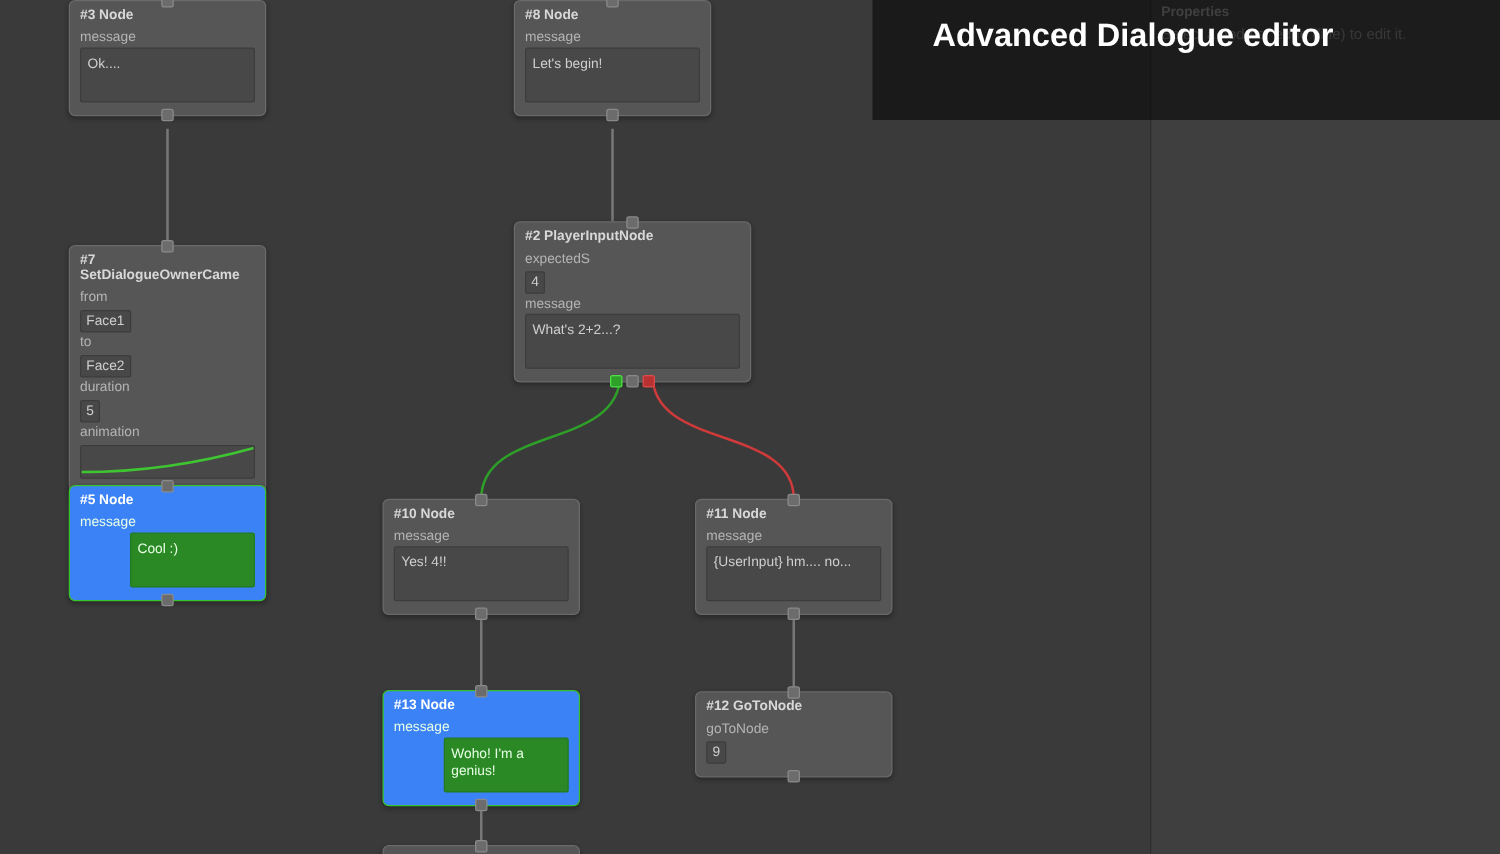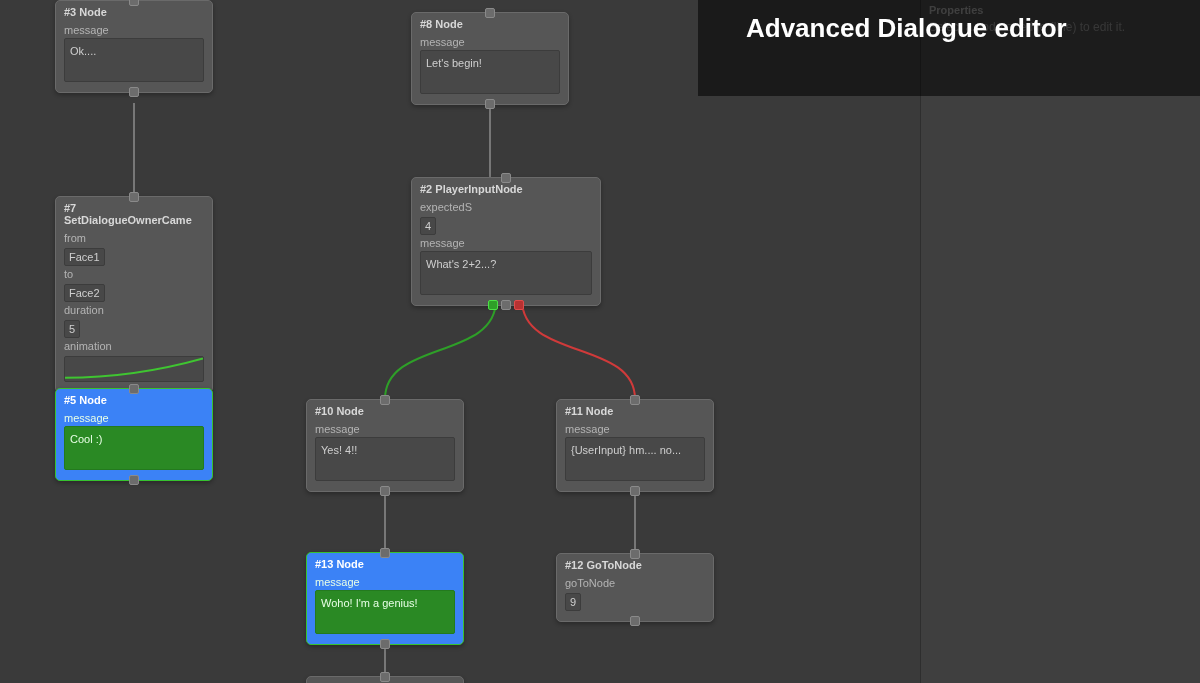--- a/index.html
+++ b/index.html
@@ -11,21 +11,21 @@
   .node { position: absolute; background: #565656; border: 1px solid #6a6a6a; border-radius: 5px; box-shadow: 0 2px 4px rgba(0,0,0,0.3); }
   .node.green { background: #3b82f6; border-color: #37c22f; }
   .node .title { padding: 5px 19px 4px 8px; font-weight: bold; color: #d8d8d8; font-size: 11px; }
   .node.green .title { color: #fff; }
   .node .body { padding: 2px 8px 10px 8px; display: flex; flex-direction: column; gap: 2px; }
   .node .row { display: flex; align-items: flex-start; gap: 4px; flex-direction: column; }
   .node .lbl { color: #b4b4b4; font-size: 11px; min-width: 54px; }
   .node.green .lbl { color: #e8ffe6; }
   .node .fld { flex: 1; background: #484848; border: 1px solid #3c3c3c; border-radius: 2px; height: 16px; padding: 1px 4px; color: #cfcfcf; font-size: 11px; line-height: 14px; }
   .node .fldbig { background: #484848; border: 1px solid #3c3c3c; border-radius: 2px; min-height: 44px; padding: 5px 5px; color: #cfcfcf; font-size: 11px; line-height: 14px; }
-  .node.green .fld, .node.green .fldbig { background: #2a8924; border-color: #237a1e; color: #e8ffe6; }
+  .node.green .fld, .node.green .fldbig { background: #2a8924; border-color: #237a1e; color: #e8ffe6; margin-left: 40px; }
   .node .animcurve { flex:1; height: 16px; background: #484848; border: 1px solid #3c3c3c; border-radius: 2px; position: relative; overflow: hidden; }
   .node .animcurve svg { width: 100%; height: 100%; }
   
   .port { position: absolute; width: 10px; height: 10px; background: #6c6c6c; border: 1px solid #8a8a8a; border-radius: 2px; }
   .port.top { top: -5px; left: 50%; transform: translateX(-50%); }
   .port.bot { bottom: -5px; left: 50%; transform: translateX(-50%); }
   .port.g { background: #2e9f28; border-color:#4be045; }
   .port.r { background: #b83232; border-color:#e04b4b; }
   
   .titlebar { position: absolute; top: 0; right: 0; width: 502px; height: 96px; background: rgba(0,0,0,0.55); display: flex; align-items: flex-start; padding: 12px 50px 0 48px; }
@@ -100,21 +100,21 @@
   <div class="node green" style="left:55px; top:388px; width:158px;">
     <div class="port top"></div>
     <div class="title">#5 Node</div>
     <div class="body">
       <div class="lbl">message</div>
       <div class="fldbig">Cool :)</div>
     </div>
     <div class="port bot"></div>
   </div>
 
-  <div class="node" style="left:411px; top:12px; width:158px;">
+  <div class="node" style="left:411px; top:0px; width:158px;">
     <div class="port top"></div>
     <div class="title">#8 Node</div>
     <div class="body">
       <div class="lbl">message</div>
       <div class="fldbig">Let's begin!</div>
     </div>
     <div class="port bot"></div>
   </div>
 
   <div class="node" style="left:411px; top:177px; width:190px;">

